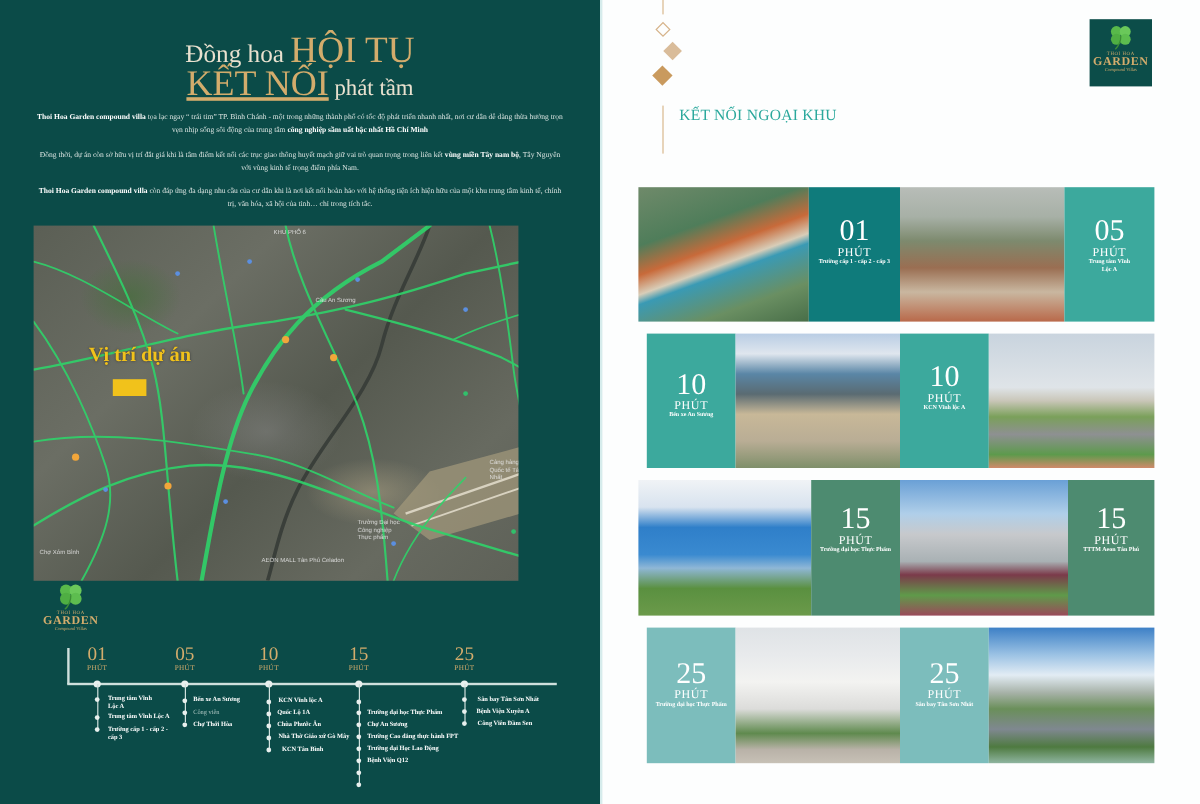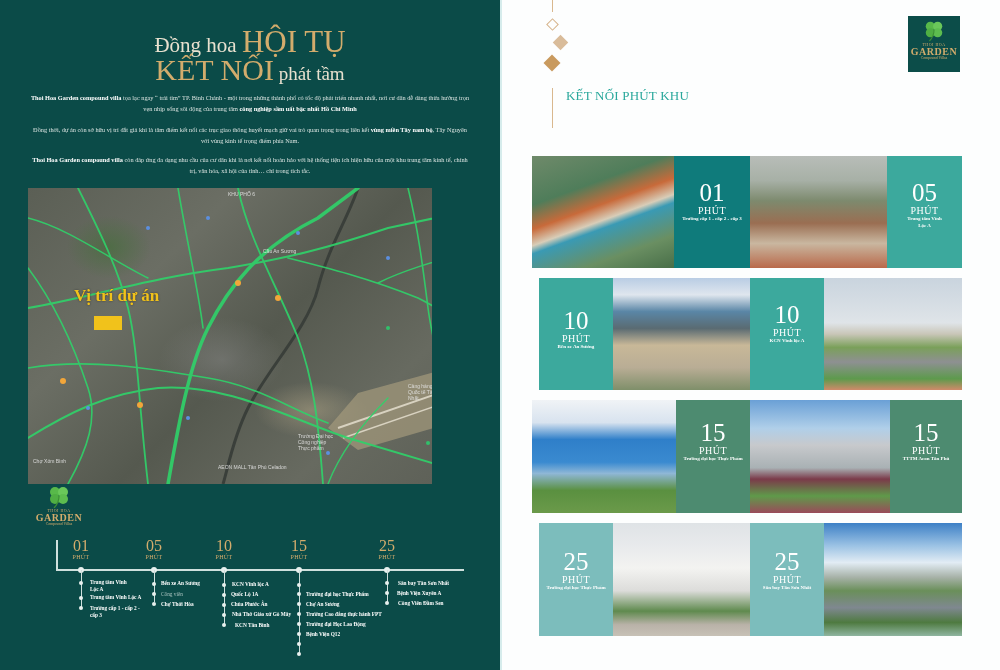--- a/index.html
+++ b/index.html
@@ -6,21 +6,21 @@
   html, body { width:1000px; height:670px; overflow:hidden; background:#ffffff; }
   body { position:relative; font-family:"Liberation Serif", serif; }
 
   
   #left-page { position:absolute; left:0; top:0; width:500px; height:670px; background:#0b4b48; }
   .hero-title { position:absolute; left:0; width:500px; text-align:center; color:#e9e1cf; font-family:"Liberation Serif", serif; }
   .hero-title .gold { color:#d3ac6c; }
   #hero-line1 { top:24px; font-size:21px; }
   #hero-line1 .gold { font-size:31px; }
   #hero-line2 { top:53px; font-size:19px; }
-  #hero-line2 .gold { font-size:30px; }
+  #hero-line2 .gold { font-size:30px;text-decoration:underline; }
 
   .intro { position:absolute; left:30px; width:440px; text-align:center; color:#d9e3e0; font-size:6.3px; line-height:11px; }
   .intro b { color:#ffffff; font-weight:bold; }
   #intro-p1 { top:92px; }
   #intro-p2 { top:124px; }
   #intro-p3 { top:154px; }
 
   
   #map { position:absolute; left:28px; top:188px; width:404px; height:296px; overflow:hidden;
     background:
@@ -229,21 +229,21 @@
   <div class="stop-item" style="left:397px; top:590px;">Bệnh Viện Xuyên A</div>
   <div class="stop-item" style="left:398px; top:600px;">Công Viên Đầm Sen</div>
 </div>
 
 <div id="right-page">
   <div id="deco-line-top"></div>
   <div id="diamond-1" class="diamond"></div>
   <div id="diamond-2" class="diamond"></div>
   <div id="diamond-3" class="diamond"></div>
   <div id="deco-line-mid"></div>
-  <div id="heading-small">KẾT NỐI PHÚT KHU</div>
+  <div id="heading-small">KẾT NỐI NGOẠI KHU</div>
 
   <div id="brand-logo">
     <svg class="logo-clover" width="22" height="24" viewBox="0 0 24 24">
       <circle cx="8" cy="8" r="5" fill="#58b94a"></circle>
       <circle cx="16" cy="8" r="5" fill="#6ac85a"></circle>
       <circle cx="8" cy="15" r="5" fill="#4fae43"></circle>
       <circle cx="16" cy="15" r="5" fill="#5dbd4f"></circle>
       <path d="M12,12 C12,18 10,21 7,24" stroke="#3b8e34" stroke-width="1.2" fill="none"></path>
     </svg>
     <div class="logo-small">THOI HOA</div>

